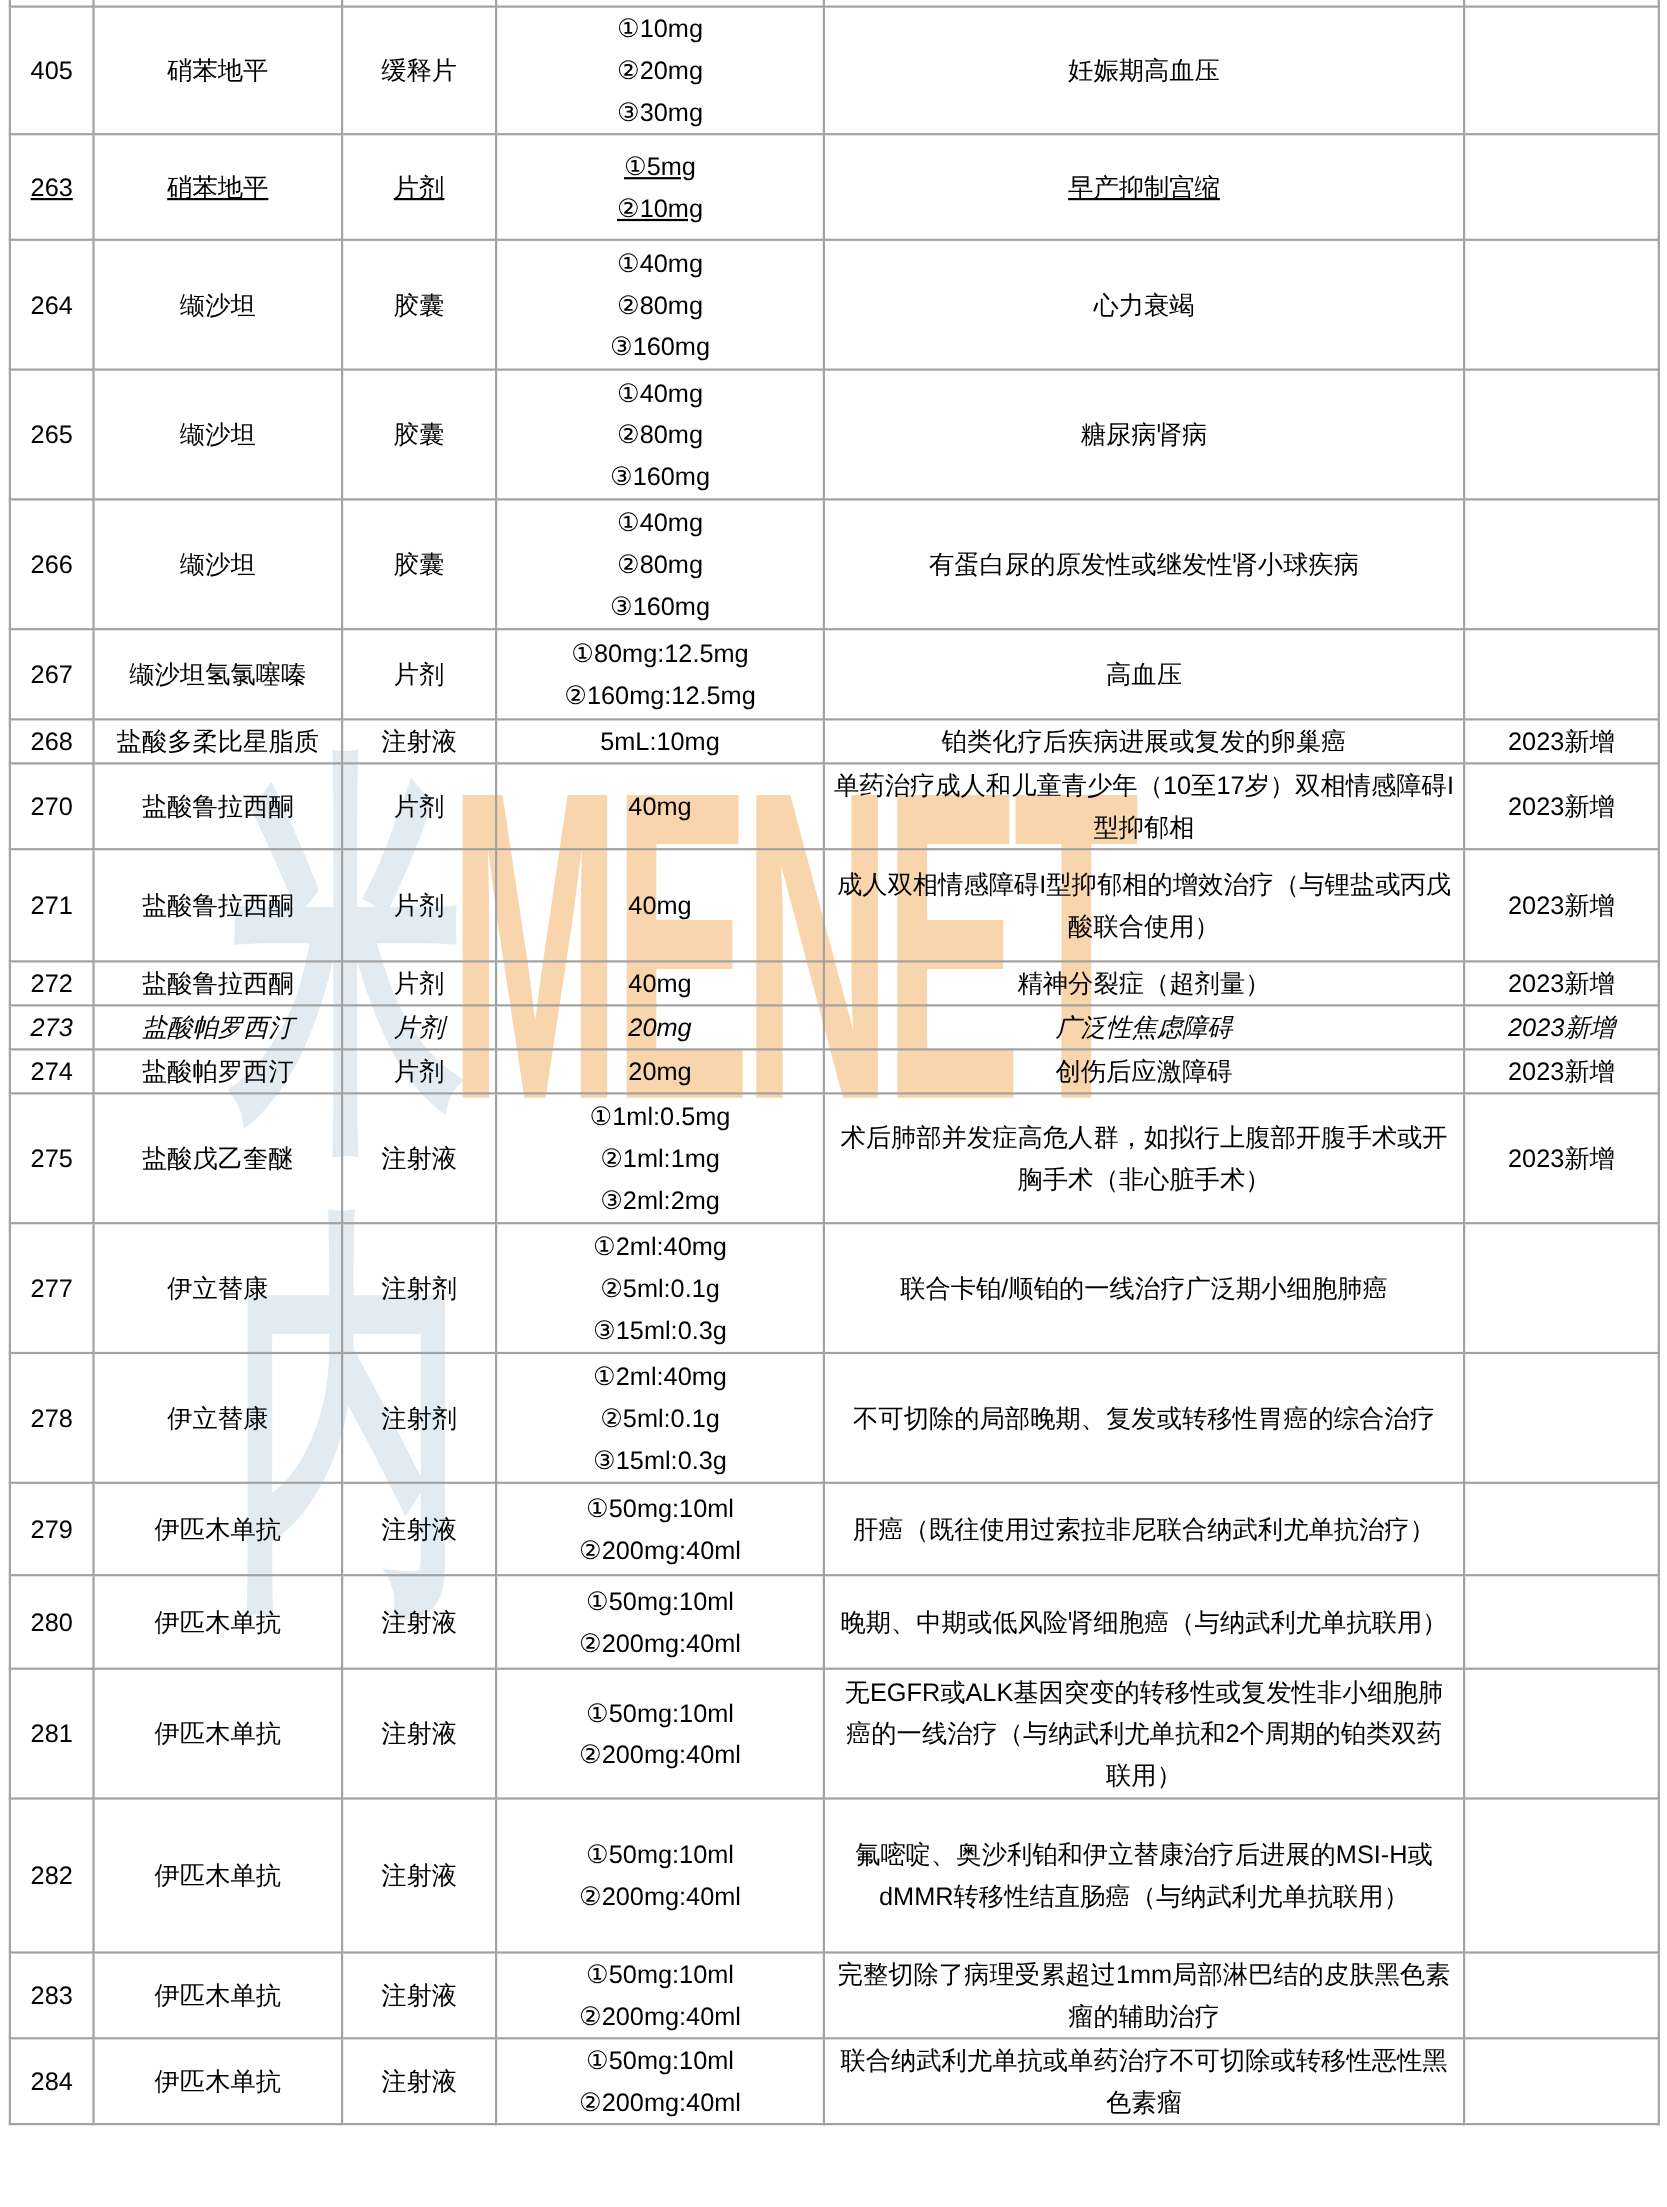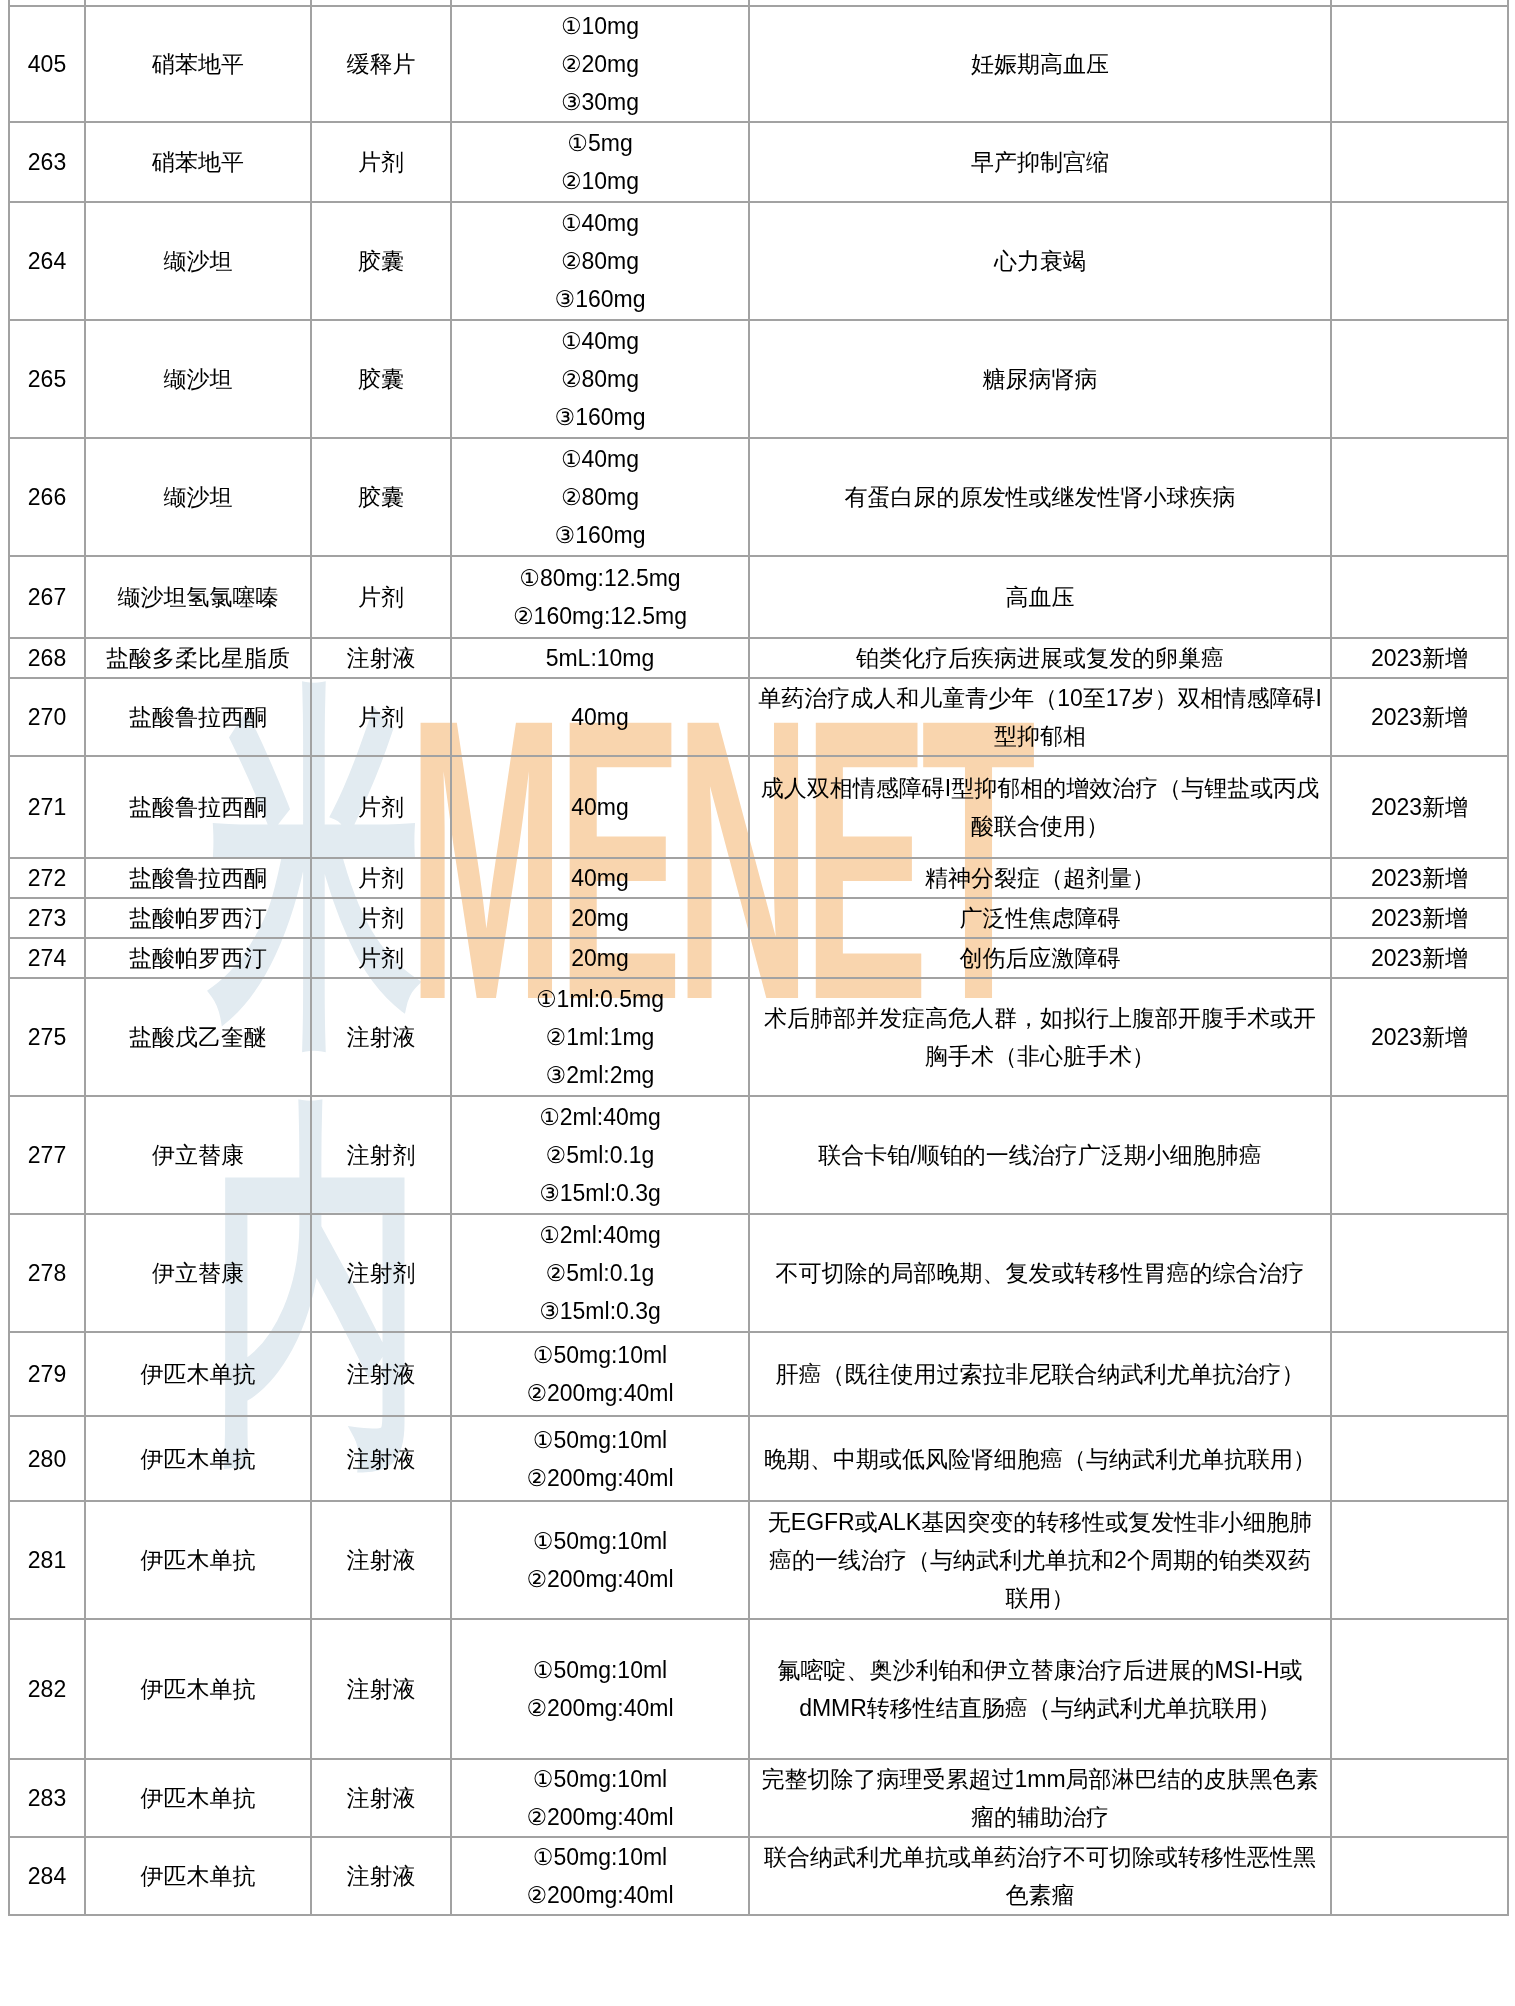--- a/index.html
+++ b/index.html
@@ -70,21 +70,21 @@
           <td class="cell-drug-name">硝苯地平</td>
           <td class="cell-dosage-form">缓释片</td>
           <td class="cell-spec">
             <div class="spec-line">①10mg</div>
             <div class="spec-line">②20mg</div>
             <div class="spec-line">③30mg</div>
           </td>
           <td class="cell-indication">妊娠期高血压</td>
           <td class="cell-note"></td>
         </tr>
-        <tr style="height: 80px;">
+        <tr style="height: 96px; text-decoration: underline;">
           <td class="cell-no">263</td>
           <td class="cell-drug-name">硝苯地平</td>
           <td class="cell-dosage-form">片剂</td>
           <td class="cell-spec">
             <div class="spec-line">①5mg</div>
             <div class="spec-line">②10mg</div>
           </td>
           <td class="cell-indication">早产抑制宫缩</td>
           <td class="cell-note"></td>
         </tr>
@@ -168,21 +168,21 @@
         <tr style="height: 38px; margin-left: 20px;">
           <td class="cell-no">272</td>
           <td class="cell-drug-name">盐酸鲁拉西酮</td>
           <td class="cell-dosage-form">片剂</td>
           <td class="cell-spec">
             <div class="spec-line">40mg</div>
           </td>
           <td class="cell-indication">精神分裂症（超剂量）</td>
           <td class="cell-note">2023新增</td>
         </tr>
-        <tr style="height: 38px;">
+        <tr style="height: 38px; font-style: italic;">
           <td class="cell-no">273</td>
           <td class="cell-drug-name">盐酸帕罗西汀</td>
           <td class="cell-dosage-form">片剂</td>
           <td class="cell-spec">
             <div class="spec-line">20mg</div>
           </td>
           <td class="cell-indication">广泛性焦虑障碍</td>
           <td class="cell-note">2023新增</td>
         </tr>
         <tr style="height: 39px;">

